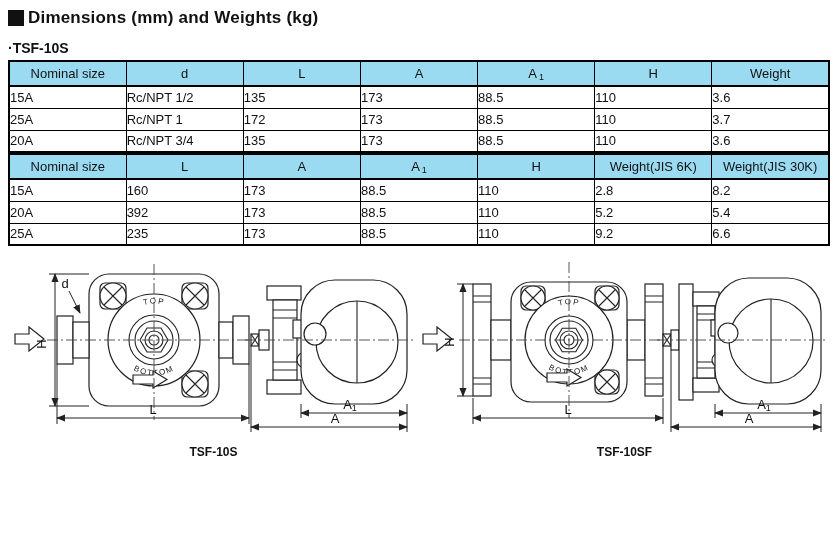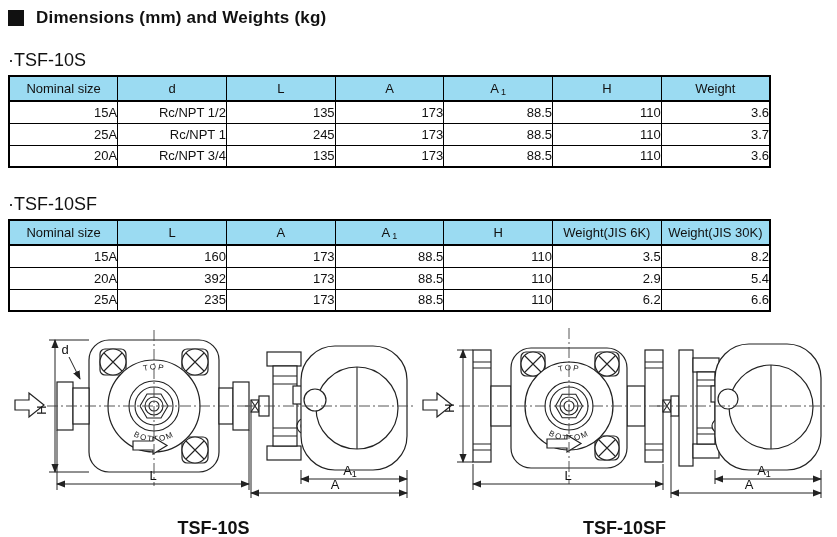--- a/index.html
+++ b/index.html
@@ -1,33 +1,33 @@
 <!DOCTYPE html>
 <html><head>
 <meta charset="utf-8">
 <style>
   * { margin:0; padding:0; box-sizing:border-box; }
   body { background:#ffffff; font-family:"Liberation Sans", sans-serif; color:#111; }
   .page { position:relative; width:837px; height:537px; background:#fff; padding:8px 7px 0 8px; overflow:hidden; }
 
-  .title-row { display:flex; align-items:center; gap:12px; margin-bottom:22px; }
+  .title-row { display:flex; align-items:center; gap:4px; margin-bottom:12px; }
   .title-bullet { width:16px; height:16px; background:#111; display:inline-block; }
   .page-title { font-size:17px; font-weight:bold; letter-spacing:0.2px; }
 
-  .section-label { font-size:18px; font-weight:normal; margin:6px 0 4px 0; }
+  .section-label { font-size:14px; font-weight:bold; margin:6px 0 4px 0; }
   .section-label.second { margin-top:26px; }
 
-  table.spec { width:763px; border-collapse:collapse; table-layout:fixed; border:2px solid #000; font-size:13px; }
+  table.spec { width:822px; border-collapse:collapse; table-layout:fixed; border:2px solid #000; font-size:13px; }
   table.spec th { background:#9bdbf2; font-weight:normal; border:1px solid #000; border-bottom:2px solid #000; height:25px; text-align:center; }
-  table.spec td { border:1px solid #000; height:22px; text-align:right; background:#fff; }
+  table.spec td { border:1px solid #000; height:22px; text-align:left; background:#fff; }
   .subsc { font-size:9px; vertical-align:-2px; margin-left:2px; }
 
   .drawings { display:flex; margin-top:12px; }
   .draw-group { width:50%; display:flex; flex-direction:column; align-items:center; }
-  .draw-caption { font-size:18px; font-weight:bold; margin-top:18px; }
+  .draw-caption { font-size:12px; font-weight:bold; margin-top:11px; }
 
   svg .sh { fill:#fff; stroke:#222; stroke-width:1.2; }
   svg .ln { fill:none; stroke:#222; stroke-width:1.1; }
   svg .cl { fill:none; stroke:#444; stroke-width:0.9; stroke-dasharray:11 3 2 3; }
   svg .dim { fill:none; stroke:#222; stroke-width:1; }
   svg .dtx { font-family:"Liberation Sans", sans-serif; font-size:13px; fill:#111; }
   svg .atx { font-family:"Liberation Sans", sans-serif; font-size:8px; letter-spacing:1.5px; fill:#222; }
 </style>
 </head>
 <body>
@@ -59,78 +59,77 @@
         <td>Rc/NPT 1/2</td>
         <td>135</td>
         <td>173</td>
         <td>88.5</td>
         <td>110</td>
         <td>3.6</td>
       </tr>
       <tr>
         <td>25A</td>
         <td>Rc/NPT 1</td>
-        <td>245</td>
+        <td>172</td>
         <td>173</td>
         <td>88.5</td>
         <td>110</td>
         <td>3.7</td>
       </tr>
       <tr>
         <td>20A</td>
         <td>Rc/NPT 3/4</td>
         <td>135</td>
         <td>173</td>
         <td>88.5</td>
         <td>110</td>
         <td>3.6</td>
       </tr>
     </tbody>
   </table>
 
-  <div class="section-label second">·TSF-10SF</div>
 
   <table class="spec">
     <thead>
       <tr>
         <th>Nominal size</th>
         <th>L</th>
         <th>A</th>
         <th><span>A</span><span class="subsc">1</span></th>
         <th>H</th>
         <th>Weight(JIS 6K)</th>
         <th>Weight(JIS 30K)</th>
       </tr>
     </thead>
     <tbody>
       <tr>
         <td>15A</td>
         <td>160</td>
         <td>173</td>
         <td>88.5</td>
         <td>110</td>
-        <td>3.5</td>
+        <td>2.8</td>
         <td>8.2</td>
       </tr>
       <tr>
         <td>20A</td>
         <td>392</td>
         <td>173</td>
         <td>88.5</td>
         <td>110</td>
-        <td>2.9</td>
+        <td>5.2</td>
         <td>5.4</td>
       </tr>
       <tr>
         <td>25A</td>
         <td>235</td>
         <td>173</td>
         <td>88.5</td>
         <td>110</td>
-        <td>6.2</td>
+        <td>9.2</td>
         <td>6.6</td>
       </tr>
     </tbody>
   </table>
 
   <div class="drawings">
 
     <div class="draw-group">
       <svg width="410" height="176" viewBox="0 0 410 176">
         <defs>

